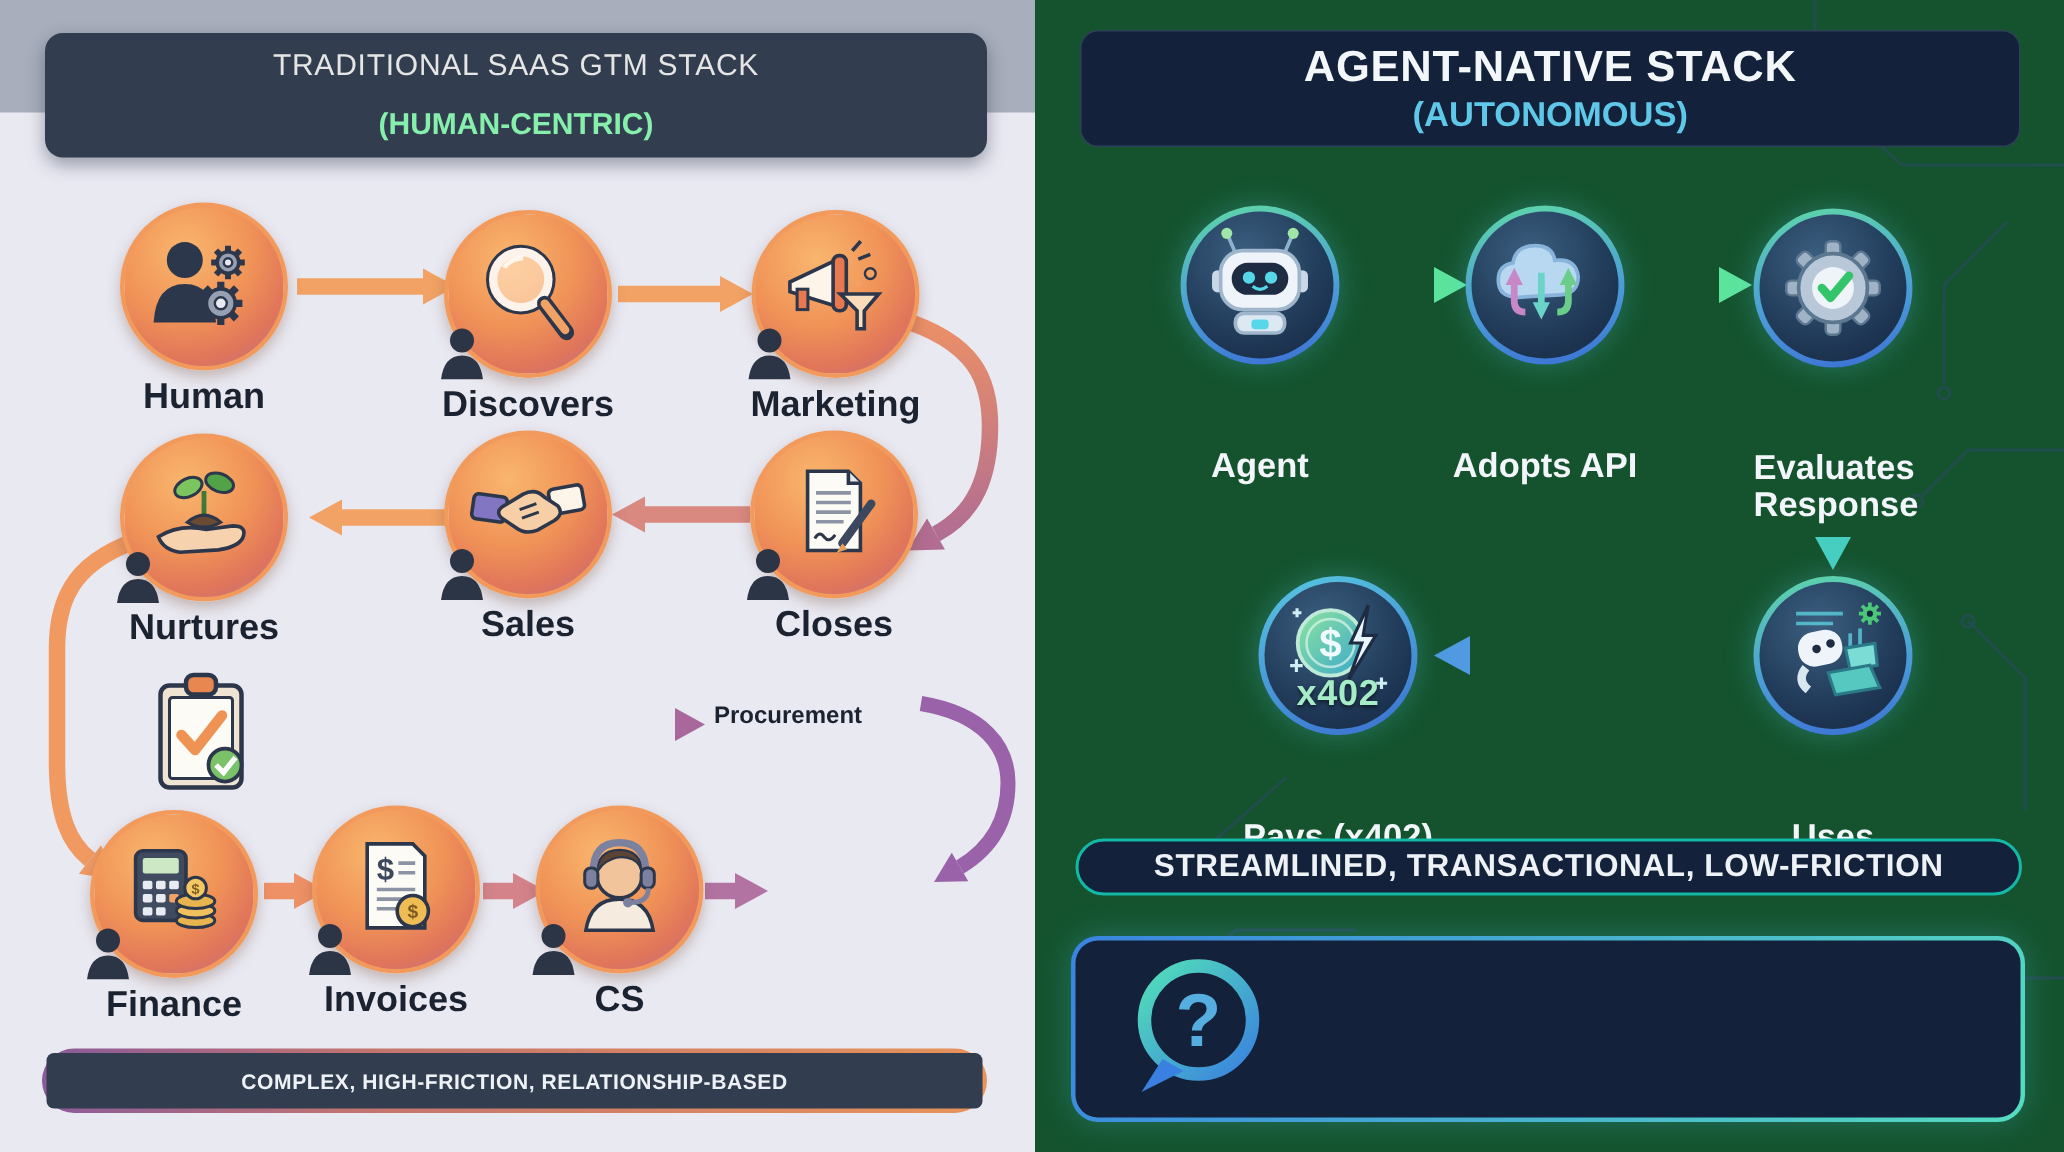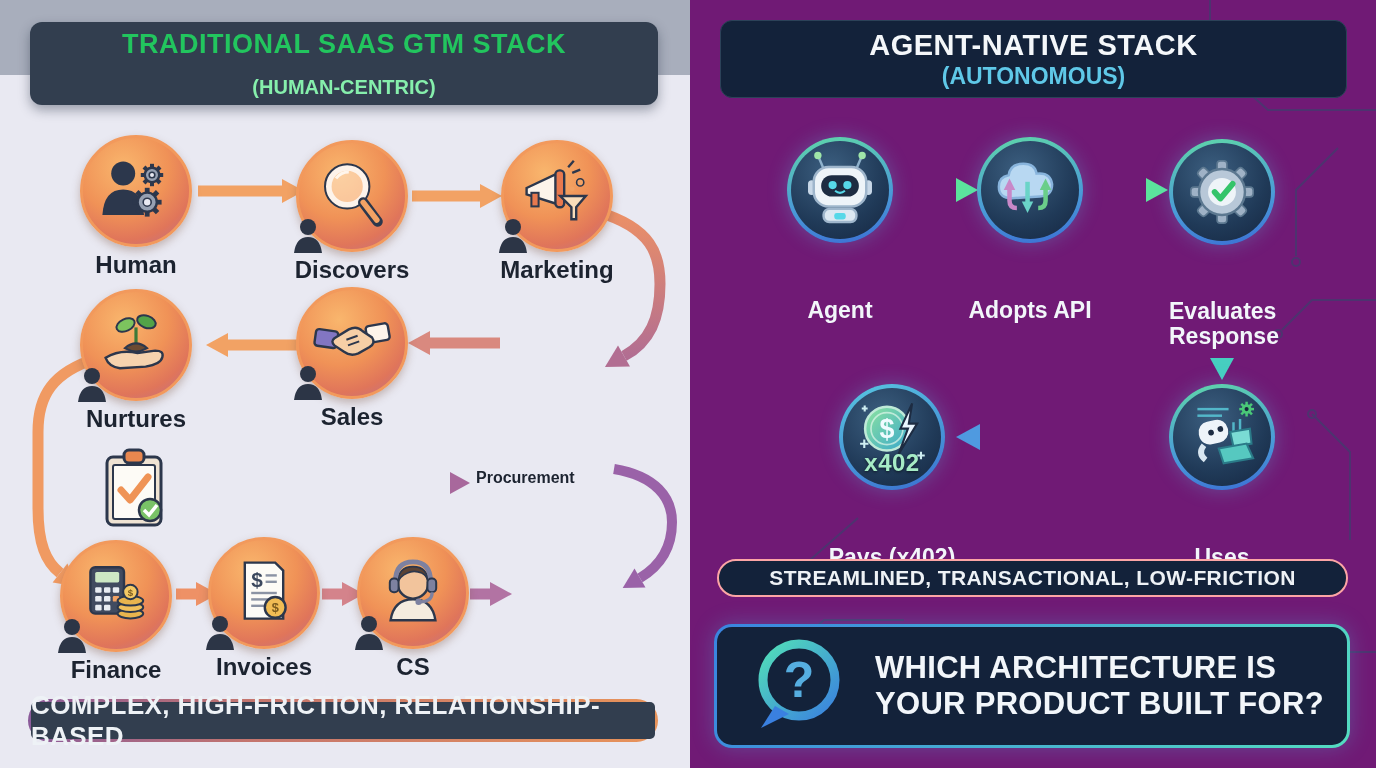--- a/index.html
+++ b/index.html
@@ -5,43 +5,43 @@
   html,body{margin:0;padding:0;background:#10131c;}
   .stage{position:relative;width:1376px;height:768px;overflow:hidden;
          font-family:"Liberation Sans",sans-serif;}
 
   
   .panel-left{position:absolute;left:0;top:0;width:690px;height:768px;background:#e9e9f2;}
   .band{position:absolute;left:0;top:0;width:690px;height:75px;background:#a8aebc;}
   .lheader{position:absolute;left:30px;top:22px;width:628px;height:83px;background:#323e4f;
            border-radius:12px;box-shadow:0 5px 12px rgba(30,40,60,.4);
            display:flex;flex-direction:column;align-items:center;justify-content:center;}
-  .lheader .t{color:#22c55e;font-size:27px;font-weight:700;letter-spacing:.5px;}
+  .lheader .t{color:#e5e5e5;font-size:20px;font-weight:400;letter-spacing:.5px;}
   .lheader .s{color:#86efac;font-size:20px;font-weight:800;margin-top:16px;}
 
   .lnode{position:absolute;}
   .lcircle{position:relative;width:106px;height:106px;border-radius:50%;
            background:radial-gradient(circle at 38% 28%,#f9b66d 0%,#f09257 45%,#e0755a 72%,#b96e90 100%);
            border:3px solid #f2995c;box-shadow:0 4px 9px rgba(120,80,60,.35);
            display:flex;align-items:center;justify-content:center;}
   .llabel{position:absolute;top:116px;left:50%;transform:translateX(-50%);white-space:nowrap;
           font-size:24px;font-weight:700;color:#1c2330;}
   .mini{position:absolute;left:-7px;bottom:-4px;width:40px;height:36px;}
 
   .proc-label{position:absolute;left:476px;top:469px;font-size:16px;font-weight:700;color:#1c2330;white-space:nowrap;}
   .clipboard{position:absolute;left:103px;top:447px;width:62px;height:82px;}
 
   .lbanner-wrap{position:absolute;left:28px;top:699px;width:630px;height:43px;border-radius:22px;
                 background:linear-gradient(90deg,#8a5a9a,#c4756e 35%,#e8935a);padding:3px;box-sizing:border-box;}
   .lbanner{width:100%;height:100%;border-radius:5px;background:#323e4f;
            display:flex;align-items:center;justify-content:center;
-           color:#eef2f6;font-weight:800;font-size:26px;letter-spacing:.4px;}
+           color:#eef2f6;font-weight:800;font-size:14px;letter-spacing:.4px;}
 
   
-  .panel-right{position:absolute;left:690px;top:0;width:686px;height:768px;background:#701a75;}
+  .panel-right{position:absolute;left:690px;top:0;width:686px;height:768px;background:#14532d;}
   .circuit{position:absolute;left:0;top:0;width:686px;height:768px;}
   .rheader{position:absolute;left:30px;top:20px;width:625px;height:76px;background:#13223a;
            border:1px solid #2c4258;border-radius:12px;
            display:flex;flex-direction:column;align-items:center;justify-content:center;}
   .rheader .t{color:#f4f7fa;font-size:29px;font-weight:800;letter-spacing:.5px;}
   .rheader .s{color:#5fc8e8;font-size:23px;font-weight:800;margin-top:1px;}
 
   .rnode{position:absolute;}
   .rring{width:106px;height:106px;border-radius:50%;
          background:linear-gradient(170deg,#5fd8a8,#4a9ad8 60%,#3b6fd4);
@@ -49,21 +49,21 @@
   .rcircle{width:100%;height:100%;border-radius:50%;position:relative;
            background:radial-gradient(circle at 40% 30%,#3c5f80,#203a58 60%,#152640);
            display:flex;align-items:center;justify-content:center;}
   .rlabel{position:absolute;top:116px;left:50%;transform:translateX(-50%);white-space:nowrap;
           font-size:23px;font-weight:700;color:#f2f6fa;margin-top:44px;}
   .rlabel.two{white-space:normal;width:150px;left:0;transform:none;text-align:left;line-height:1.08;}
   .x402{position:absolute;left:50%;bottom:9px;transform:translateX(-50%);
         font-weight:800;font-size:24px;color:#a6ecc6;text-shadow:0 1px 3px rgba(0,0,0,.6);letter-spacing:.5px;}
 
   .rbanner{position:absolute;left:27px;top:559px;width:631px;height:38px;border-radius:19px;
-           background:#13223a;border:2px solid #fca5a5;box-sizing:border-box;
+           background:#13223a;border:2px solid #14b8a6;box-sizing:border-box;
            display:flex;align-items:center;justify-content:center;
            color:#eef2f6;font-weight:800;font-size:21px;letter-spacing:.4px;}
 
   .qbox-wrap{position:absolute;left:24px;top:624px;width:636px;height:124px;border-radius:18px;
              background:linear-gradient(120deg,#3a84e0,#54dcc0);padding:3px;box-sizing:border-box;
              box-shadow:0 0 22px rgba(80,180,220,.3);}
   .qbox{width:100%;height:100%;border-radius:15px;background:#13223a;position:relative;}
   .qicon{position:absolute;left:30px;top:50%;transform:translateY(-50%);width:100px;height:100px;}
   .qtext{position:absolute;left:158px;top:50%;transform:translateY(-50%);
          color:#f2f6fa;font-weight:800;font-size:31px;line-height:1.15;letter-spacing:.3px;}
@@ -226,20 +226,42 @@
           <path d="M43 46 L57 41 M45 53 L59 48" stroke="#2c374c" stroke-width="2.5" fill="none"></path>
         </svg>
         <svg class="mini" viewBox="0 0 40 36">
             <circle cx="16" cy="10" r="8" fill="#2c3546"></circle>
             <path d="M2 36 Q4 20 16 20 Q28 20 30 36Z" fill="#2c3546"></path>
           </svg>
       </div>
       <div class="llabel">Sales</div>
     </div>
 
+    <div class="lnode" style="left:500px;top:287px">
+      <div class="lcircle">
+        <svg viewBox="0 0 100 100" width="80" height="80">
+          <path d="M28 14 L62 14 L72 24 L72 80 L28 80 Z" fill="#fdfbf6" stroke="#2c374c" stroke-width="3"></path>
+          <path d="M62 14 L62 24 L72 24" fill="#e4e7ee" stroke="#2c374c" stroke-width="3"></path>
+          <g stroke="#8b93a4" stroke-width="3">
+              <line x1="35" y1="32" x2="64" y2="32"></line>
+              <line x1="35" y1="40" x2="64" y2="40"></line>
+              <line x1="35" y1="48" x2="64" y2="48"></line>
+              <line x1="35" y1="56" x2="58" y2="56"></line>
+            </g>
+          <path d="M34 70 Q38 63 42 69 Q46 74 51 67" stroke="#2c374c" stroke-width="2.5" fill="none"></path>
+          <line x1="57" y1="74" x2="81" y2="41" stroke="#3c485e" stroke-width="7" stroke-linecap="round"></line>
+          <path d="M57 74 L52 82 L61 79Z" fill="#e8a05c"></path>
+        </svg>
+        <svg class="mini" viewBox="0 0 40 36">
+            <circle cx="16" cy="10" r="8" fill="#2c3546"></circle>
+            <path d="M2 36 Q4 20 16 20 Q28 20 30 36Z" fill="#2c3546"></path>
+          </svg>
+      </div>
+      <div class="llabel">Closes</div>
+    </div>
 
     <div class="clipboard">
       <svg viewBox="0 0 62 82" width="62" height="82">
         <rect x="4" y="10" width="54" height="68" rx="6" fill="#efe3d3" stroke="#2c374c" stroke-width="3"></rect>
         <rect x="10" y="18" width="42" height="54" rx="2" fill="#fdfbf6" stroke="#2c374c" stroke-width="2"></rect>
         <rect x="21" y="3" width="20" height="13" rx="5" fill="#e8874f" stroke="#2c374c" stroke-width="3"></rect>
         <path d="M18 43 L27 53 L45 30" stroke="#ef9355" stroke-width="7" fill="none" stroke-linecap="round" stroke-linejoin="round"></path>
         <circle cx="47" cy="63" r="11" fill="#79c267" stroke="#2c374c" stroke-width="2.5"></circle>
         <path d="M41 63 L46 68 L54 58" stroke="#ffffff" stroke-width="3.5" fill="none"></path>
       </svg>
@@ -520,21 +542,17 @@
           <defs>
               <linearGradient id="qg" x1="0" y1="0" x2="1" y2="1">
                 <stop offset="0" stop-color="#52e0b8"></stop>
                 <stop offset="1" stop-color="#3a80e0"></stop>
               </linearGradient>
             </defs>
           <circle cx="52" cy="44" r="36" fill="none" stroke="url(#qg)" stroke-width="9"></circle>
           <path d="M28 70 L14 92 L42 78 Z" fill="#3a80e0"></path>
           <text x="52" y="61" text-anchor="middle" font-size="50" font-weight="bold" fill="#56aee0" font-family="Liberation Sans">?</text>
         </svg>
-        <div class="qtext">
-          <div>WHICH ARCHITECTURE IS</div>
-          <div>YOUR PRODUCT BUILT FOR?</div>
-        </div>
       </div>
     </div>
   </div>
 
 </div>
 
 </body></html>

